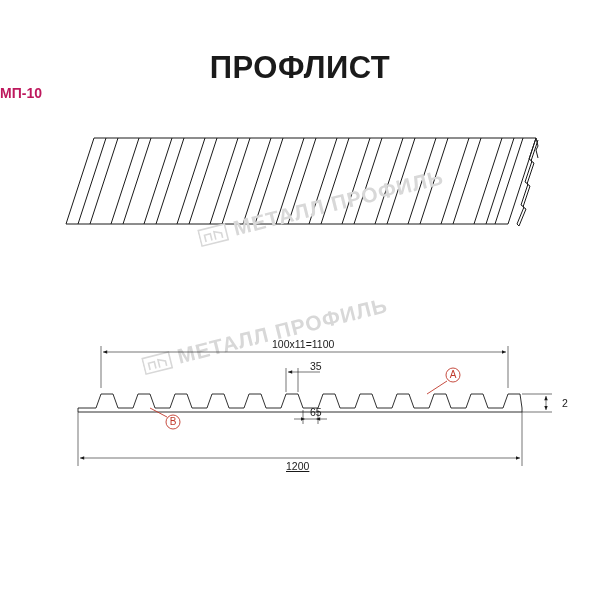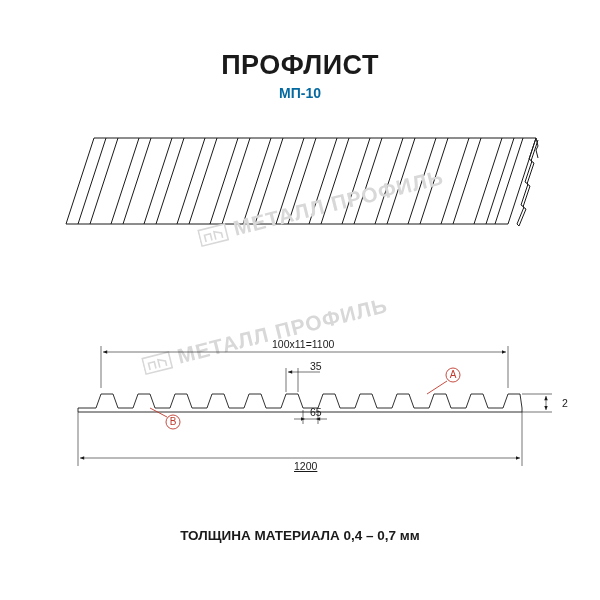--- a/index.html
+++ b/index.html
@@ -17,34 +17,33 @@
     background: #ffffff;
     overflow: hidden;
     box-sizing: border-box;
   }
   .title {
     position: absolute;
     left: 0;
     top: 50px;
     width: 600px;
     text-align: center;
-    font-size: 27px;
+    font-size: 31px;
     font-weight: bold;
     letter-spacing: 0.5px;
     color: #1a1a1a;
   }
   .subtitle {
     position: absolute;
     left: 0;
     top: 85px;
     width: 600px;
-    text-align: center;
     font-size: 14px;
     font-weight: bold;
-    color: #0369a1;
+    color: #be185d;
   }
   .footer {
     position: absolute;
     left: 0;
     top: 528px;
     width: 600px;
     text-align: center;
     font-size: 13.5px;
     font-weight: bold;
     color: #1a1a1a;
@@ -212,21 +211,20 @@
         <path d="M447 381 L427 394"></path>
         <circle cx="173" cy="422" r="7" fill="#ffffff"></circle>
         <path d="M167 417 L150 408"></path>
       </g>
     </g>
   </svg>
 
   <div class="dim-label" style="left:272px; top:338px;">100х11=1100</div>
   <div class="dim-label" style="left:310px; top:360px;">35</div>
   <div class="dim-label" style="left:310px; top:406px;">65</div>
-  <div class="dim-label" style="left:294px; top:460px;text-decoration:underline;">1200</div>
+  <div class="dim-label" style="left:286px; top:460px;text-decoration:underline;">1200</div>
   <div class="dim-label" style="left:562px; top:397px;">2</div>
 
   <div class="ref-letter" style="left:446px; top:369px;">A</div>
   <div class="ref-letter" style="left:166px; top:416px;">B</div>
 
-  <div class="footer">ТОЛЩИНА МАТЕРИАЛА 0,4 – 0,7 мм</div>
 
 </div>
 
 </body></html>

